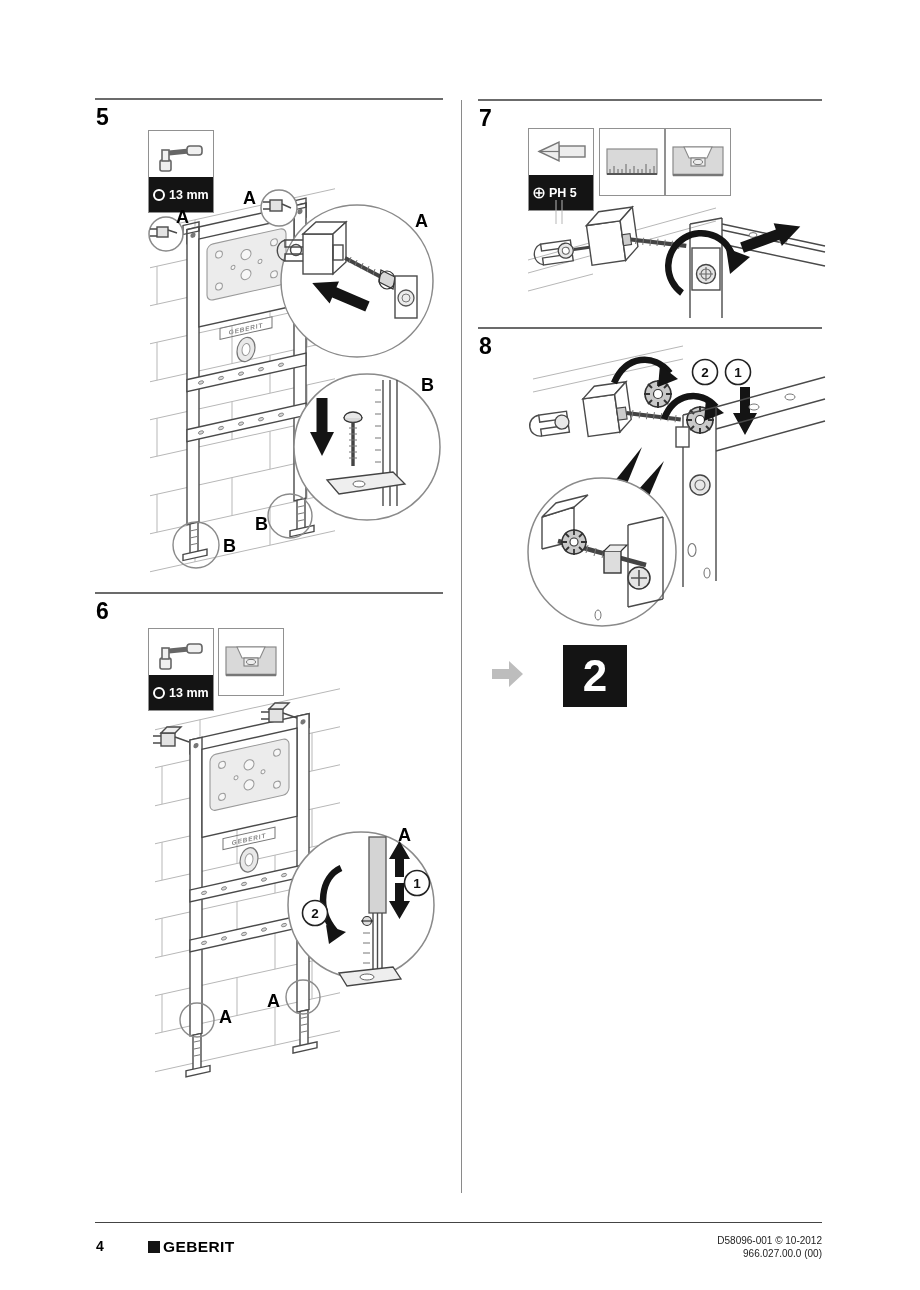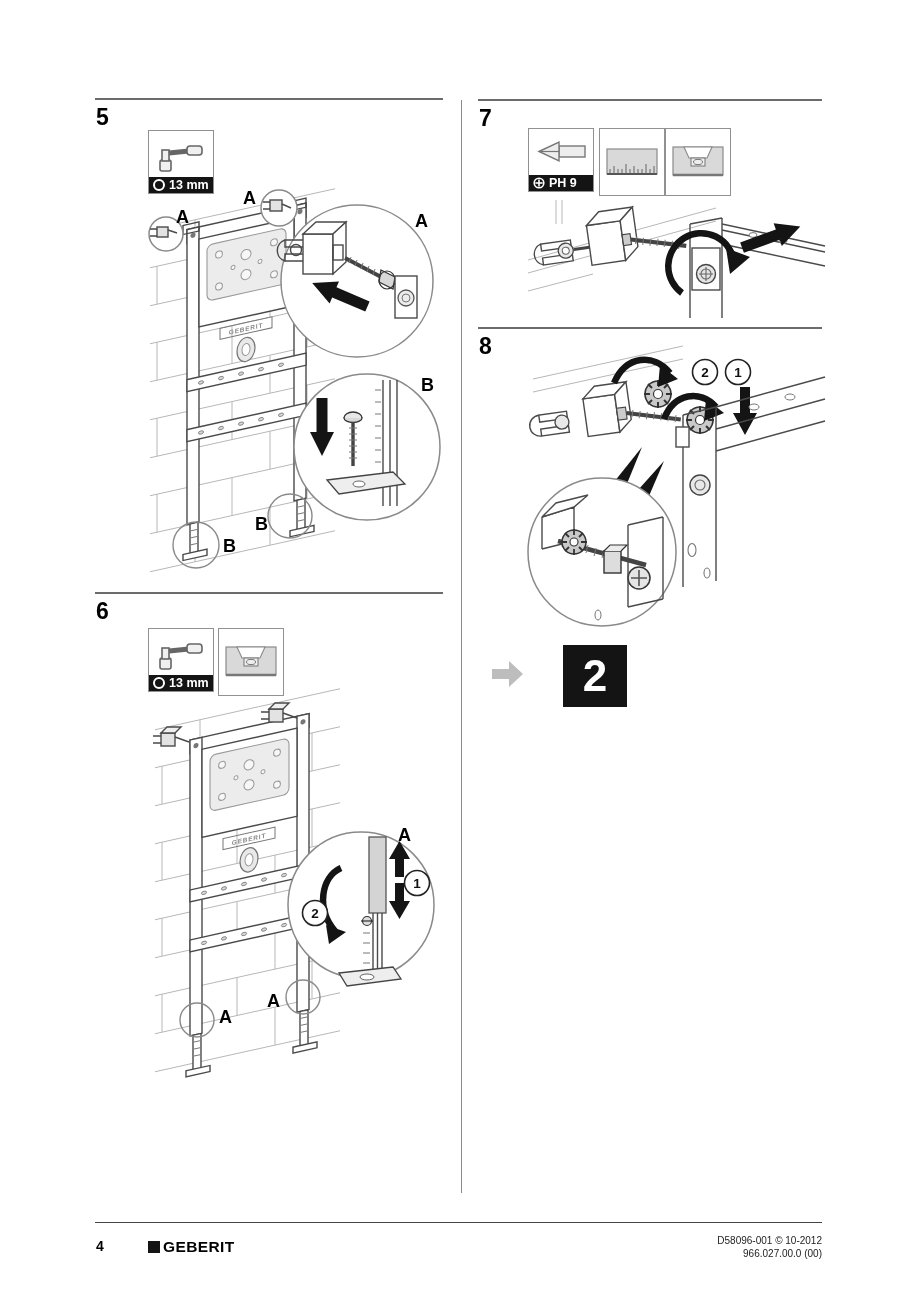--- a/index.html
+++ b/index.html
@@ -6,21 +6,21 @@
   body{
     width:920px;height:1290px;position:relative;background:#ffffff;
     font-family:"Liberation Sans", sans-serif;color:#000;overflow:hidden;
   }
   .rule{position:absolute;height:2px;background:#6b6b6b;}
   .vdivider{position:absolute;width:1px;background:#8a8a8a;}
   .stepnum{position:absolute;font-size:23px;font-weight:bold;line-height:1;}
   .toolbox{position:absolute;width:66px;border:1.6px solid #919191;background:#fff;box-sizing:border-box;}
   .tb-icon{height:46px;display:flex;align-items:center;justify-content:center;overflow:hidden;}
   .tb-icon-tall{height:66px;}
-  .tb-label{height:16px;background:#141414;color:#fff;display:flex;align-items:center;gap:4px;padding:0 4px;font-size:12.5px;font-weight:bold;white-space:nowrap;}
+  .tb-label{height:35px;background:#141414;color:#fff;display:flex;align-items:center;gap:4px;padding:0 4px;font-size:12.5px;font-weight:bold;white-space:nowrap;}
   .ring{width:8px;height:8px;border:2.6px solid #fff;border-radius:50%;flex:0 0 auto;}
   .badge{position:absolute;background:#141414;color:#fff;display:flex;align-items:center;justify-content:center;font-weight:bold;font-size:44px;}
   .chapter-arrow{position:absolute;}
   .footer-page{position:absolute;font-size:14px;font-weight:600;}
   .footer-brand{position:absolute;display:flex;align-items:center;gap:3px;font-weight:bold;font-size:15.5px;letter-spacing:.4px;}
   .brand-square{width:12px;height:12px;background:#141414;}
   .footer-codes{position:absolute;text-align:right;font-size:10px;line-height:13px;color:#1c1c1c;}
   svg{position:absolute;overflow:visible;}
   svg text{font-family:"Liberation Sans",sans-serif;}
   .lblAB{font-size:18px;font-weight:bold;fill:#000;}
@@ -97,21 +97,21 @@
       <polygon points="6,21.5 26,12 26,31" fill="#ededed" stroke="#777" stroke-width="1.4"></polygon>
       <path d="M6 21.5 L26 21.5" stroke="#777" stroke-width="1.2"></path>
     </svg>
   </div>
   <div class="tb-label">
     <svg width="12" height="12" viewBox="0 0 12 12" style="position:static">
       <circle cx="6" cy="6" r="4.8" fill="none" stroke="#fff" stroke-width="1.6"></circle>
       <line x1="6" y1="2.4" x2="6" y2="9.6" stroke="#fff" stroke-width="1.6"></line>
       <line x1="2.4" y1="6" x2="9.6" y2="6" stroke="#fff" stroke-width="1.6"></line>
     </svg>
-    <span>PH 9</span>
+    <span>PH 5</span>
   </div>
 </div>
 <div class="toolbox" style="left:599px;top:128px;">
   <div class="tb-icon tb-icon-tall">
     <svg width="56" height="50" viewBox="0 0 56 50" style="position:static">
       <rect x="3" y="12" width="50" height="25" fill="#d9d9d9" stroke="#8a8a8a" stroke-width="1.2"></rect>
       <path d="M6 37v-5M10 37v-8M14 37v-5M18 37v-5M22 37v-10M26 37v-5M30 37v-8M34 37v-5M38 37v-5M42 37v-10M46 37v-5M50 37v-8" stroke="#666" stroke-width="1"></path>
       <line x1="3" y1="37" x2="53" y2="37" stroke="#555" stroke-width="1.8"></line>
     </svg>
   </div>

